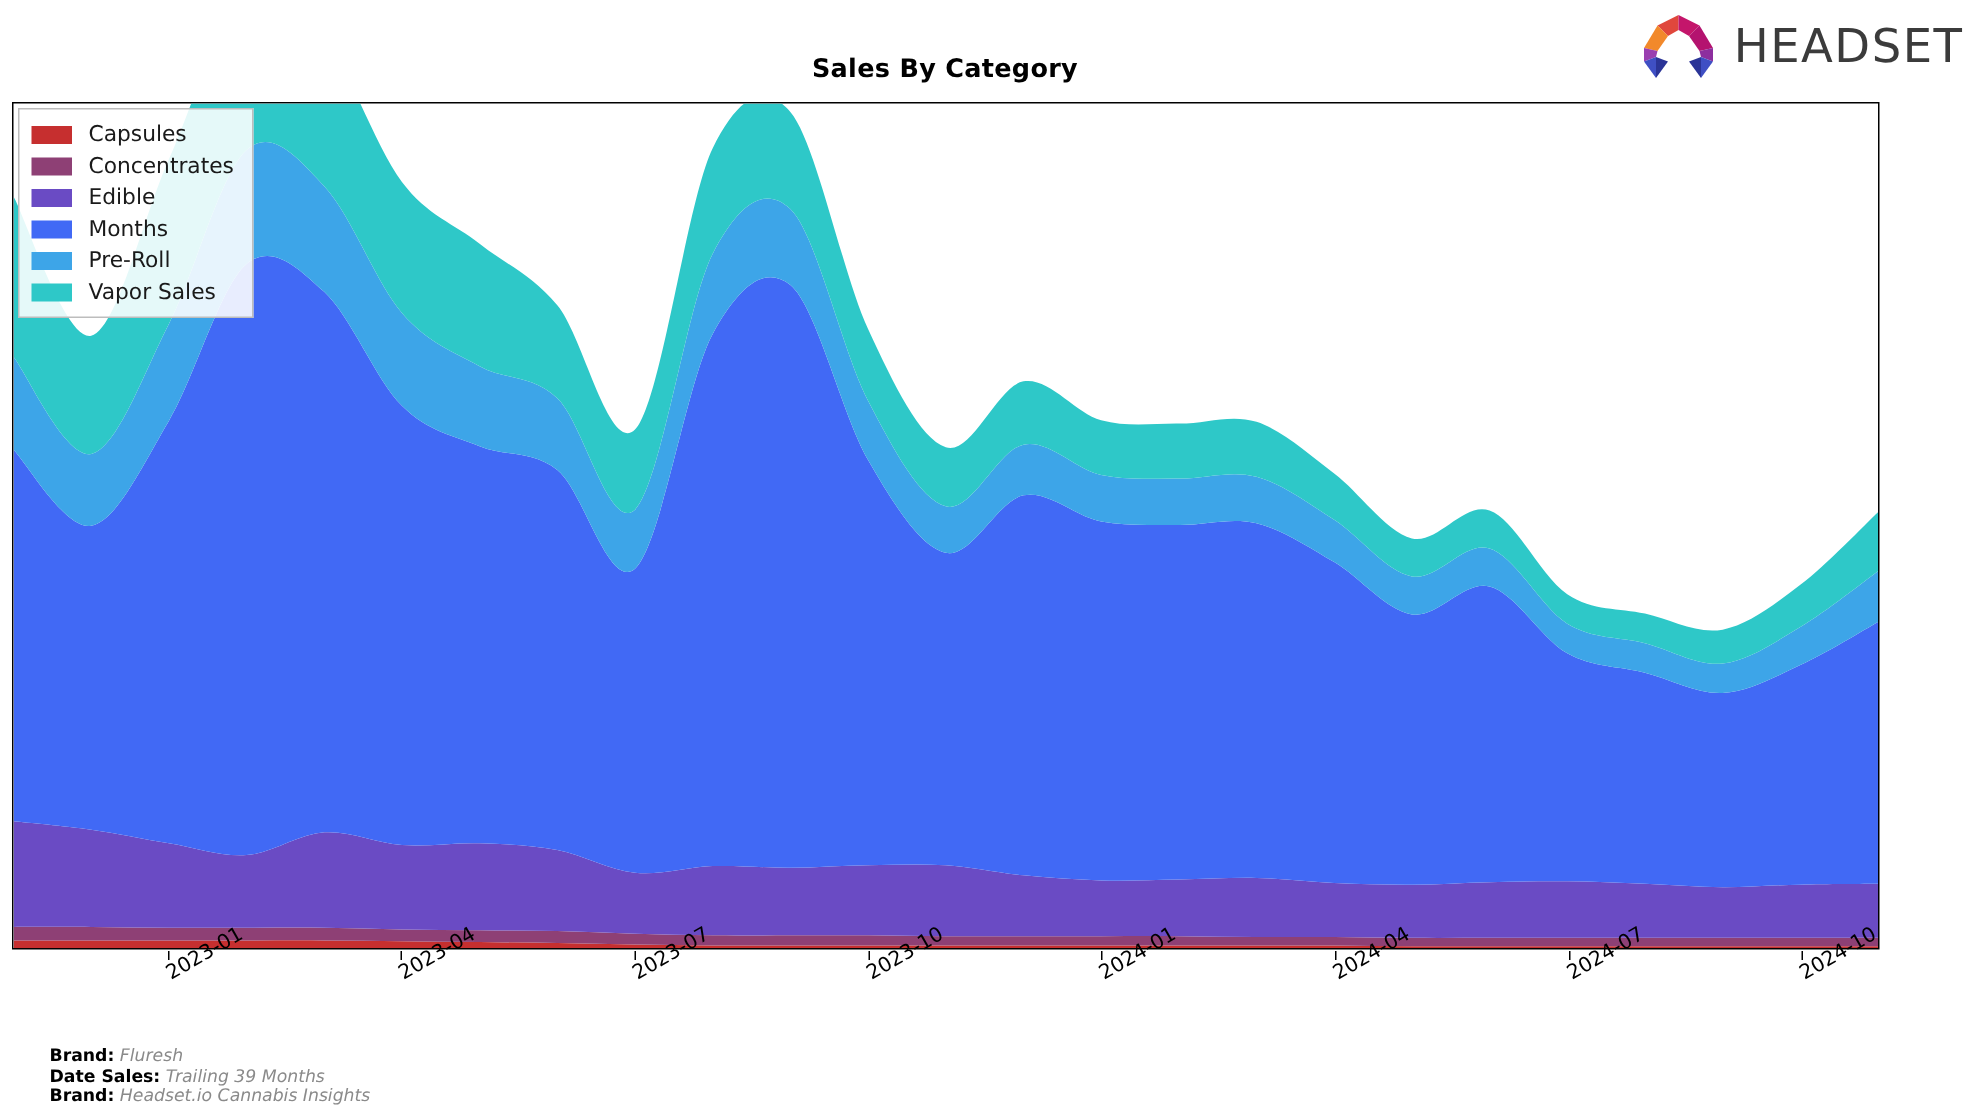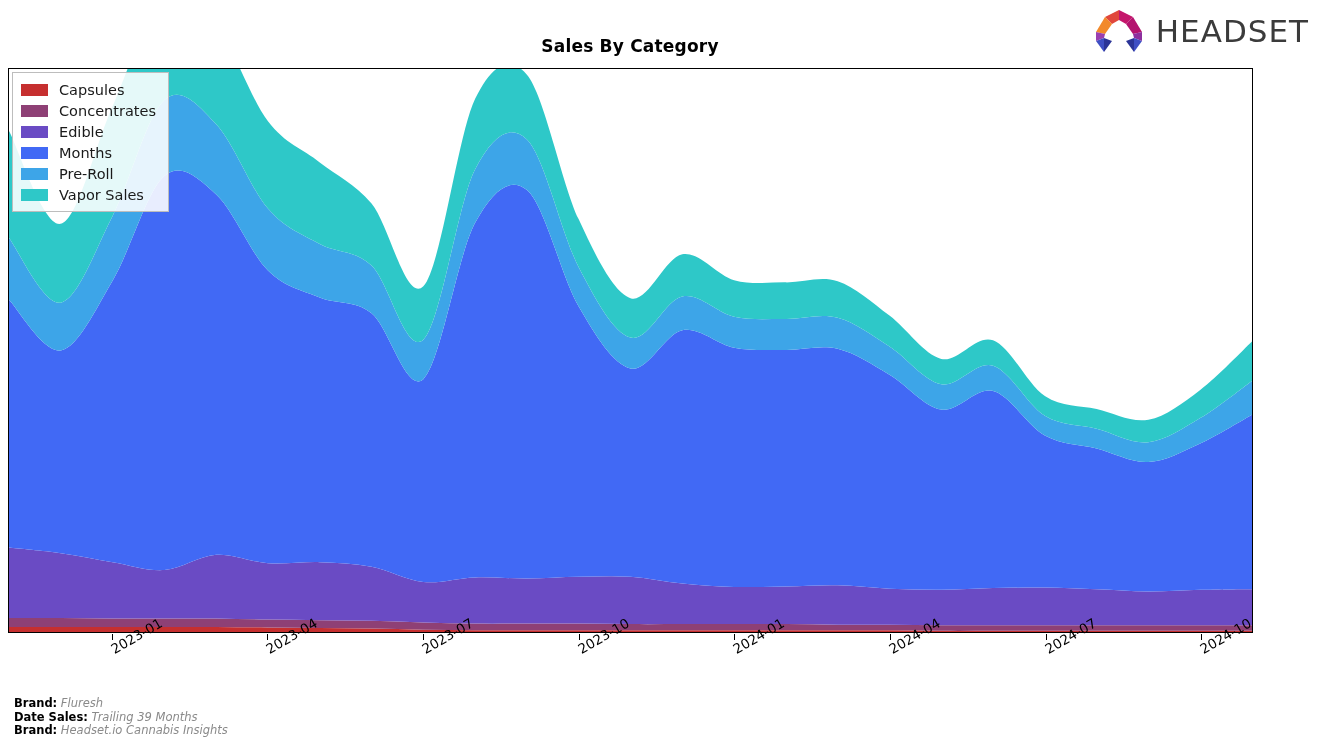--- a/index.html
+++ b/index.html
@@ -59,21 +59,21 @@
     font-size:13.5px;color:#000;
     transform:rotate(-30deg);
     transform-origin:left top;
     white-space:nowrap;
   }
   #footer{
     position:absolute;left:14px;top:697px;
     font-size:11.5px;line-height:13.6px;
   }
   #footer .frow{white-space:nowrap;}
-  #footer .flabel{font-weight:bold;color:#000;}
+  #footer .flabel{font-weight:bold;color:#000;margin-left:19px;}
   #footer .fvalue{color:#8a8a8a;font-style:italic;}
 </style>
 </head>
 <body>
 
 <div id="chart-title">Sales By Category</div>
 
 <div id="brand-logo">
   <svg width="58" height="46" viewBox="0 0 58 46">
     <polygon points="29,2 15,9 22,16 29,12" fill="#e0473c"></polygon>

